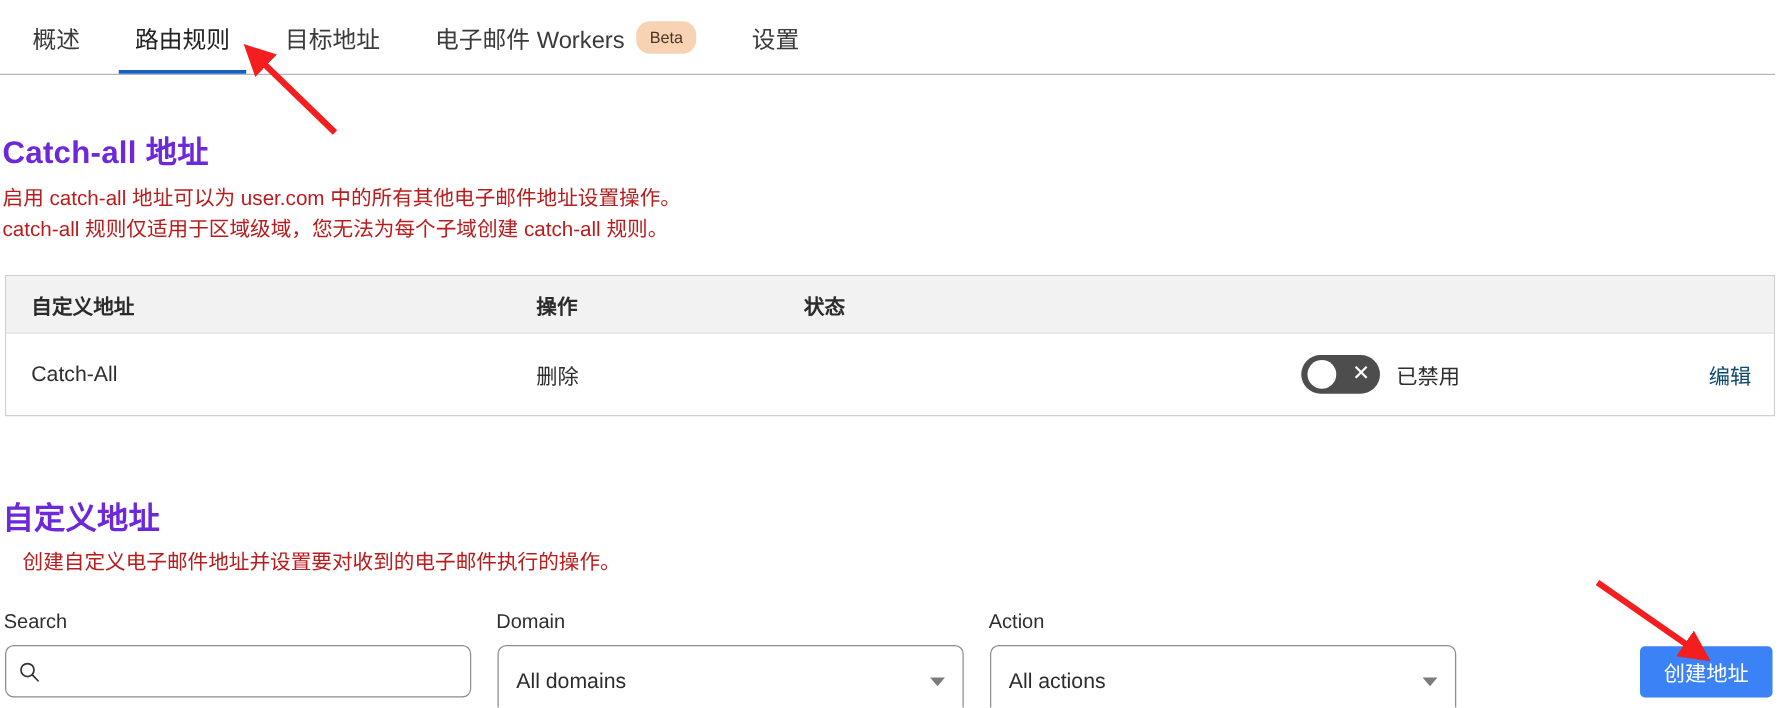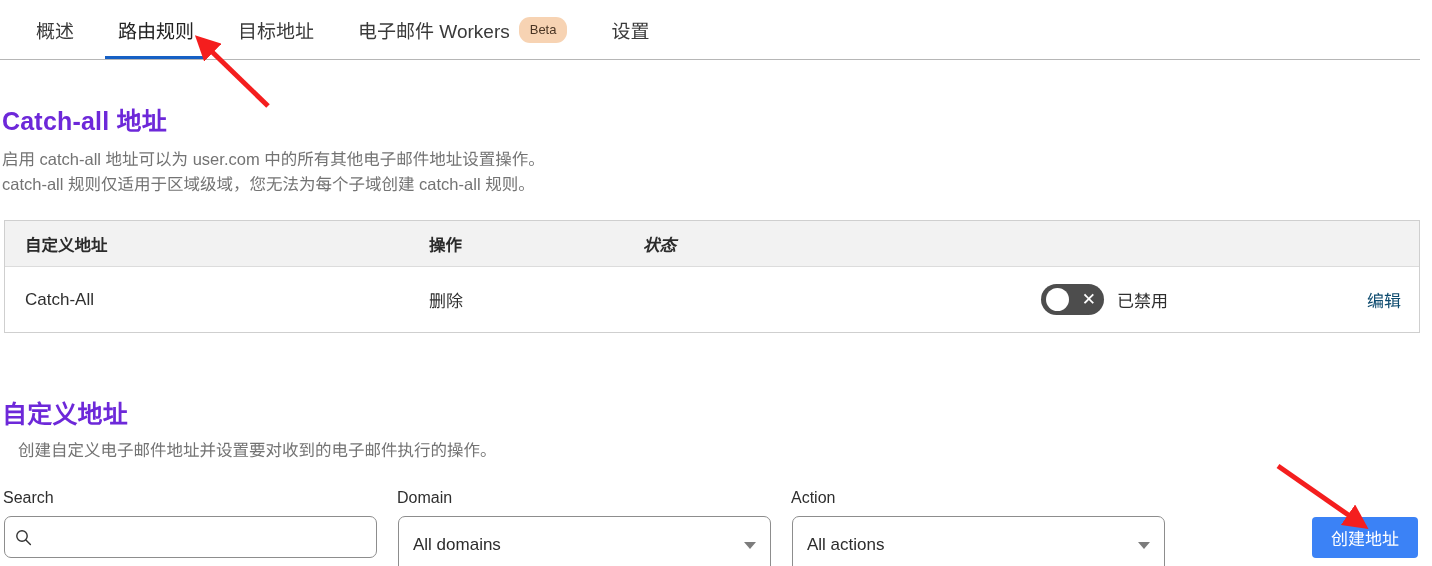--- a/index.html
+++ b/index.html
@@ -25,21 +25,21 @@
     top: 0;
     width: 1420px;
     height: 60px;
     box-sizing: border-box;
     border-bottom: 1px solid #b6b6b6;
   }
   .tabs {
     display: flex;
     align-items: center;
     height: 59px;
-    padding-left: 14px;
+    padding-left: 4px;
     gap: 0;
   }
   .tab {
     position: relative;
     height: 59px;
     display: flex;
     align-items: center;
     gap: 9px;
     padding: 0 22px;
     font-size: 19px;
@@ -76,21 +76,21 @@
     font-weight: bold;
     color: #6d28d9;
     letter-spacing: 0.2px;
   }
   #catchall-title { left: 2px; top: 101px; }
   #custom-title  { left: 2px; top: 394px; }
 
   .section-desc {
     position: absolute;
     font-size: 16.5px;
-    color: #737373;
+    color: #b91c1c;
     line-height: 25px;
   }
   #catchall-desc { left: 2px; top: 147px; width: 900px; }
   #custom-desc   { left: 18px; top: 438px; width: 900px; }
 
   
   .table {
     position: absolute;
     left: 4px;
     top: 220px;
@@ -115,21 +115,21 @@
   .tbody-row {
     background: #ffffff;
     height: 65px;
     font-size: 17px;
     color: #2f2f2f;
   }
   .col-address { width: 424px; padding-left: 20px; box-sizing: border-box; }
   .col-action  { width: 214px; box-sizing: border-box; }
   .col-target  { width: 398px; box-sizing: border-box; }
   .col-status  { flex: 1; box-sizing: border-box; display: flex; align-items: center; }
-  .status-label-head { padding-left: 0; font-style: italic; }
+  .status-label-head { padding-left: 0; }
 
   .status-cell-inner {
     display: flex;
     align-items: center;
     gap: 13px;
     flex: 1;
   }
 
   
   .toggle {

